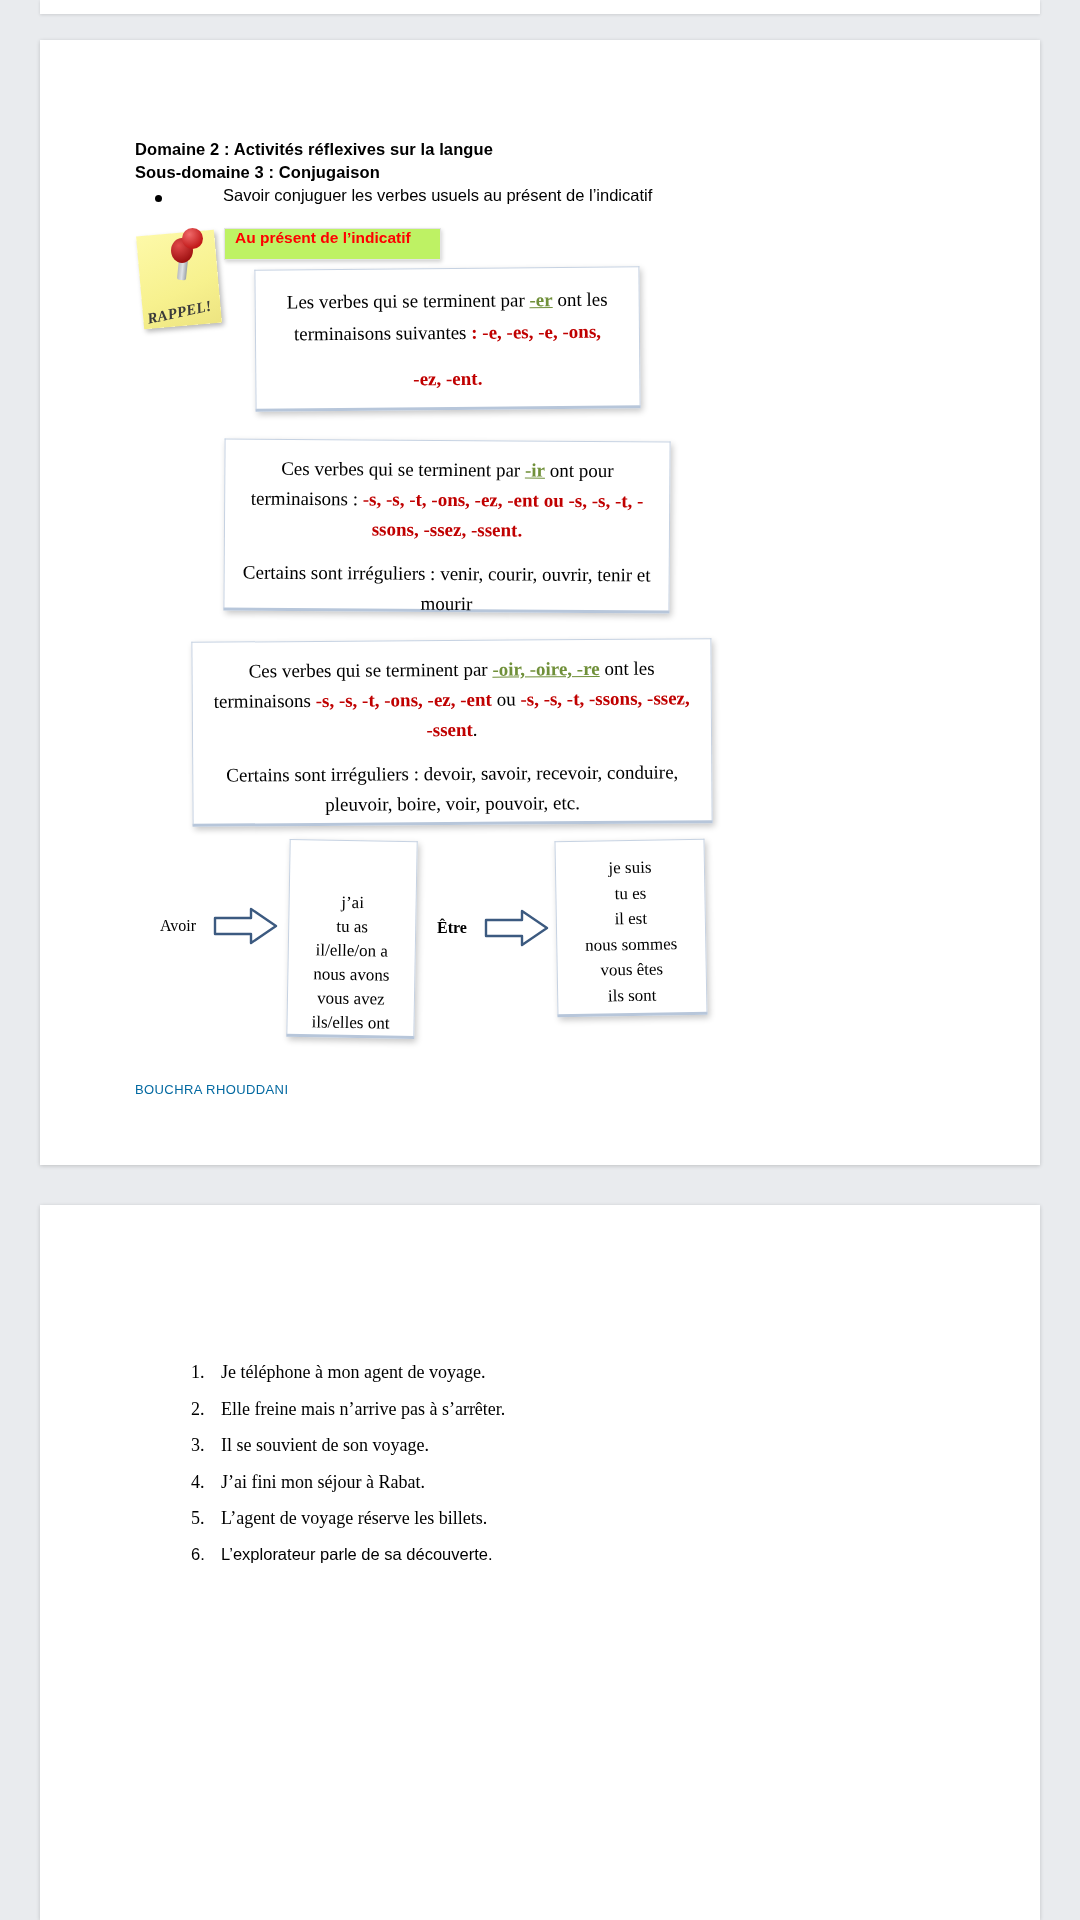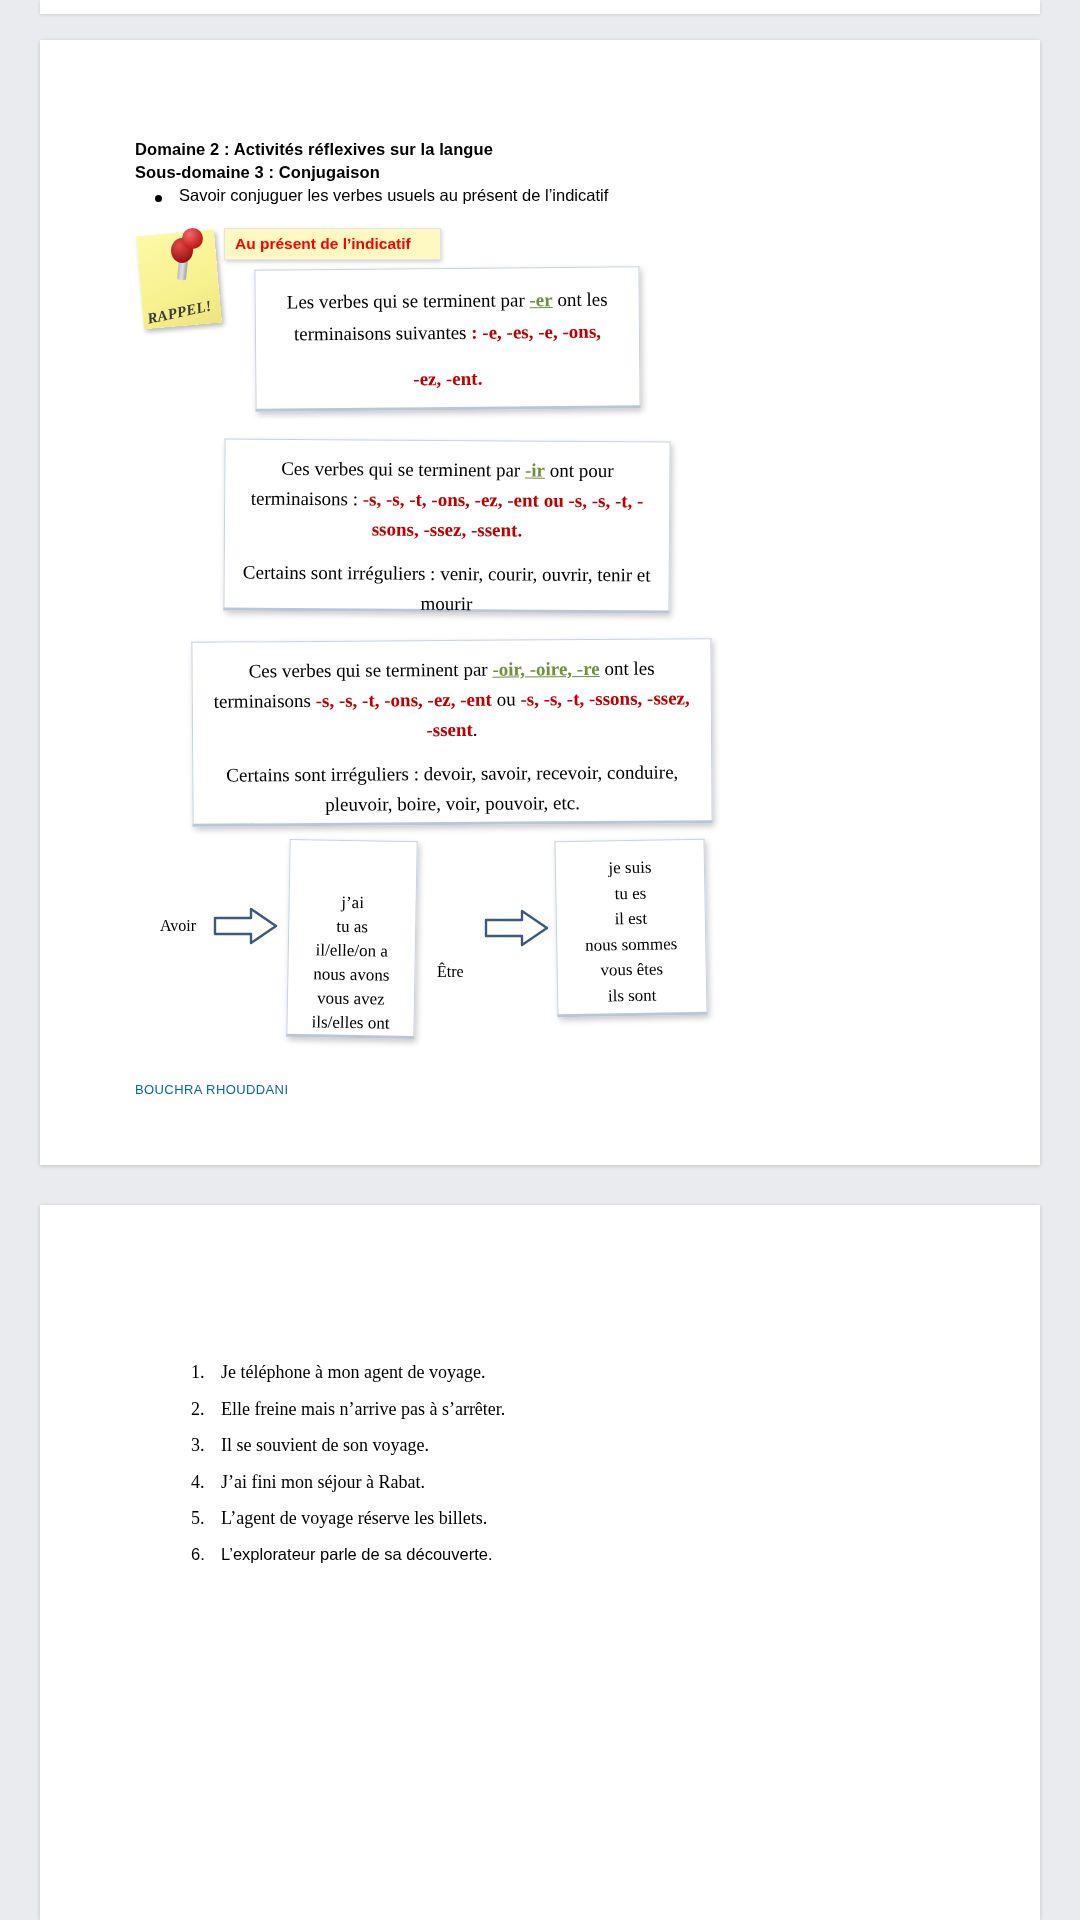--- a/index.html
+++ b/index.html
@@ -18,21 +18,21 @@
   }
   #page1 { top:40px; height:1125px; }
   #page2 { top:1205px; height:715px; }
 
   .topstrip { position:absolute; top:0; left:40px; width:1000px; height:14px; background:#ffffff; box-shadow:0 1px 3px rgba(0,0,0,0.12); }
 
   .hdr { position:absolute; font-weight:bold; font-size:16.5px; color:#000; letter-spacing:0.1px; }
   #h1 { left:135px; top:140px; }
   #h2 { left:135px; top:163px;text-align:center; }
 
-  .bullet-row { position:absolute; left:155px; top:186px; display:flex; align-items:flex-start; }
+  .bullet-row { position:absolute; left:155px; top:186px; display:flex; align-items:flex-start;gap:44px; }
   .bullet-dot { width:7px; height:7px; border-radius:50%; background:#000; margin-top:9px; margin-right:17px; flex:none; }
   .bullet-text { font-size:16.5px; color:#000; }
 
   
   .sticky { position:absolute; left:140px; top:233px; width:78px; height:93px;
             background:linear-gradient(160deg,#fdf9a8 0%,#f7f18e 60%,#ede481 100%);
             transform:rotate(-5deg);
             box-shadow:2px 3px 5px rgba(0,0,0,0.28);
             overflow:hidden; }
   .sticky-label { position:absolute; left:4px; bottom:5px; font-family:"Liberation Serif", serif;
@@ -41,23 +41,23 @@
   .pin { position:absolute; left:168px; top:228px; width:40px; height:50px; }
   .pin-head1 { position:absolute; left:14px; top:0px; width:21px; height:21px; border-radius:50%;
                background:radial-gradient(circle at 35% 30%, #f06a6a, #c21a1a 70%); }
   .pin-head2 { position:absolute; left:3px; top:10px; width:22px; height:25px; border-radius:50%;
                background:radial-gradient(circle at 35% 30%, #e14a4a, #9e1111 75%); }
   .pin-needle { position:absolute; left:10px; top:30px; width:9px; height:22px;
                 background:linear-gradient(90deg,#b9bcc0,#dfe2e6,#9aa0a6); transform:rotate(6deg); border-radius:2px; }
 
   
   .title-box { position:absolute; left:224px; top:228px; width:215px; height:30px;
-               background:#fef9c3; border:1px solid #e3e3e3;
+               background:#bef264; border:1px solid #e3e3e3;
                box-shadow:1px 2px 4px rgba(0,0,0,0.18);
-               display:flex; align-items:center; }
+               display:flex; }
   .title-box span { color:#ff0000; font-weight:bold; font-size:15.5px; padding-left:10px; }
 
   
   .card {
     position:absolute;
     background:#ffffff;
     border:1px solid #c6d2e2;
     border-bottom:3px solid #b7c6da;
     box-shadow:2px 3px 6px rgba(0,0,0,0.22);
     font-family:"Liberation Serif", serif;
@@ -78,21 +78,21 @@
   #card4 { left:288px; top:840px; width:128px; height:198px; font-size:17px; line-height:24px;
            padding:50px 6px 0 6px; transform:rotate(1deg); }
   #card5 { left:556px; top:840px; width:150px; height:176px; font-size:17px; line-height:25.5px;
            padding:14px 6px 0 6px; transform:rotate(-1deg); }
 
   .spacer { height:14px; }
 
   
   .lbl { position:absolute; font-family:"Liberation Serif", serif; font-size:16px; color:#000; }
   #lbl-avoir { left:160px; top:917px; }
-  #lbl-etre  { left:437px; top:963px; }
+  #lbl-etre  { left:437px; top:919px;font-weight:bold; }
   .arrow { position:absolute; }
   #arrow1 { left:213px; top:906px; }
   #arrow2 { left:484px; top:908px; }
 
   .footer { position:absolute; left:135px; top:1082px; font-size:13px; letter-spacing:0.4px; color:#0369a1; }
 
   
   .ex-title { position:absolute; left:160px; top:1305px; font-family:"Liberation Serif", serif;
               font-size:21px; color:#000; }
   .ex-list { position:absolute; left:191px; top:1362px; width:600px; }

